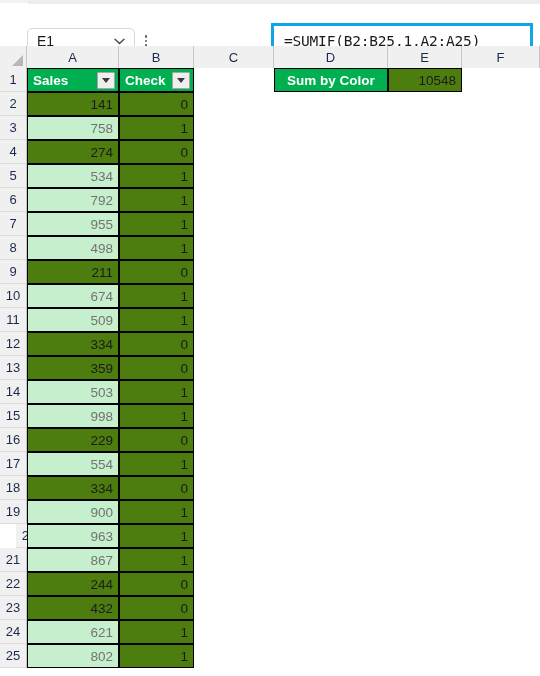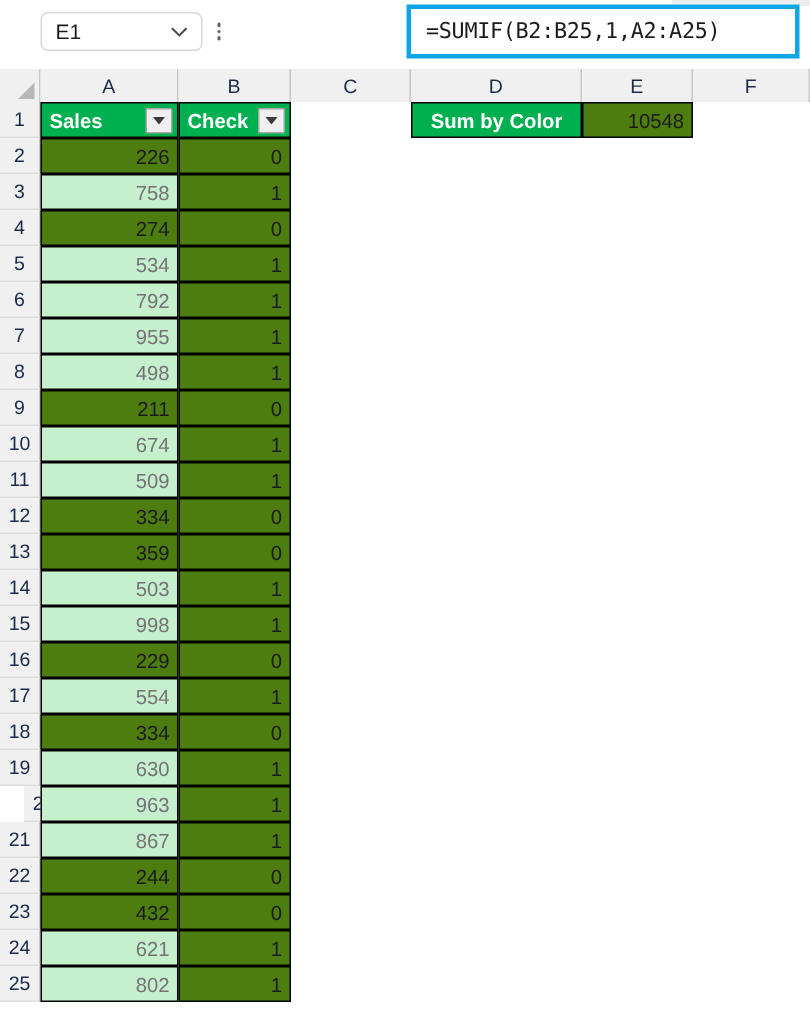--- a/index.html
+++ b/index.html
@@ -31,21 +31,21 @@
   .top-hairline-2 {
     position: absolute;
     left: 28px; top: 0;
     width: 512px; height: 4px;
     background: #ededed;
   }
 
   
   .formula-row {
     position: absolute;
-    left: 0; top: 0;
+    left: 0; top: 20px;
     width: 448px; height: 40px;
     background: #ffffff;
   }
 
   .name-box {
     position: absolute;
     left: 27px; top: 8px;
     width: 108px; height: 26px;
     border: 1px solid #d7d7d7;
     border-radius: 5px;
@@ -326,21 +326,21 @@
         <div class="hdr-cell" style="left: 27px; width: 92px; top: 22px; height: 24px;">Sales</div>
         <div class="hdr-cell" style="left: 119px; width: 75px; top: 22px; height: 24px;">Check</div>
         <div class="filter-btn" style="left: 97px; top: 26px;">
           <span class="filter-tri"></span>
         </div>
         <div class="filter-btn" style="left: 172px; top: 26px;">
           <span class="filter-tri"></span>
         </div>
         <div class="hdr-cell center" style="left: 274px; width: 114px; top: 22px; height: 24px;">Sum by Color</div>
         <div class="cell num bordered" style="left: 388px; width: 74px; top: 22px; height: 24px;">10548</div>
-        <div class="cell num bordered" style="left: 27px; width: 92px; top: 46px; height: 24px;">226</div>
+        <div class="cell num bordered" style="left: 27px; width: 92px; top: 46px; height: 24px;">141</div>
         <div class="cell num bordered" style="left: 119px; width: 75px; top: 46px; height: 24px;">0</div>
         <div class="cell num green-fill bordered" style="left: 27px; width: 92px; top: 70px; height: 24px;">758</div>
         <div class="cell num bordered" style="left: 119px; width: 75px; top: 70px; height: 24px;">1</div>
         <div class="cell num bordered" style="left: 27px; width: 92px; top: 94px; height: 24px;">274</div>
         <div class="cell num bordered" style="left: 119px; width: 75px; top: 94px; height: 24px;">0</div>
         <div class="cell num green-fill bordered" style="left: 27px; width: 92px; top: 118px; height: 24px;">534</div>
         <div class="cell num bordered" style="left: 119px; width: 75px; top: 118px; height: 24px;">1</div>
         <div class="cell num green-fill bordered" style="left: 27px; width: 92px; top: 142px; height: 24px;">792</div>
         <div class="cell num bordered" style="left: 119px; width: 75px; top: 142px; height: 24px;">1</div>
         <div class="cell num green-fill bordered" style="left: 27px; width: 92px; top: 166px; height: 24px;">955</div>
@@ -360,21 +360,21 @@
         <div class="cell num green-fill bordered" style="left: 27px; width: 92px; top: 334px; height: 24px;">503</div>
         <div class="cell num bordered" style="left: 119px; width: 75px; top: 334px; height: 24px;">1</div>
         <div class="cell num green-fill bordered" style="left: 27px; width: 92px; top: 358px; height: 24px;">998</div>
         <div class="cell num bordered" style="left: 119px; width: 75px; top: 358px; height: 24px;">1</div>
         <div class="cell num bordered" style="left: 27px; width: 92px; top: 382px; height: 24px;">229</div>
         <div class="cell num bordered" style="left: 119px; width: 75px; top: 382px; height: 24px;">0</div>
         <div class="cell num green-fill bordered" style="left: 27px; width: 92px; top: 406px; height: 24px;">554</div>
         <div class="cell num bordered" style="left: 119px; width: 75px; top: 406px; height: 24px;">1</div>
         <div class="cell num bordered" style="left: 27px; width: 92px; top: 430px; height: 24px;">334</div>
         <div class="cell num bordered" style="left: 119px; width: 75px; top: 430px; height: 24px;">0</div>
-        <div class="cell num green-fill bordered" style="left: 27px; width: 92px; top: 454px; height: 24px;">630</div>
+        <div class="cell num green-fill bordered" style="left: 27px; width: 92px; top: 454px; height: 24px;">900</div>
         <div class="cell num bordered" style="left: 119px; width: 75px; top: 454px; height: 24px;">1</div>
         <div class="cell num green-fill bordered" style="left: 27px; width: 92px; top: 478px; height: 24px;">963</div>
         <div class="cell num bordered" style="left: 119px; width: 75px; top: 478px; height: 24px;">1</div>
         <div class="cell num green-fill bordered" style="left: 27px; width: 92px; top: 502px; height: 24px;">867</div>
         <div class="cell num bordered" style="left: 119px; width: 75px; top: 502px; height: 24px;">1</div>
         <div class="cell num bordered" style="left: 27px; width: 92px; top: 526px; height: 24px;">244</div>
         <div class="cell num bordered" style="left: 119px; width: 75px; top: 526px; height: 24px;">0</div>
         <div class="cell num bordered" style="left: 27px; width: 92px; top: 550px; height: 24px;">432</div>
         <div class="cell num bordered" style="left: 119px; width: 75px; top: 550px; height: 24px;">0</div>
         <div class="cell num green-fill bordered" style="left: 27px; width: 92px; top: 574px; height: 24px;">621</div>

